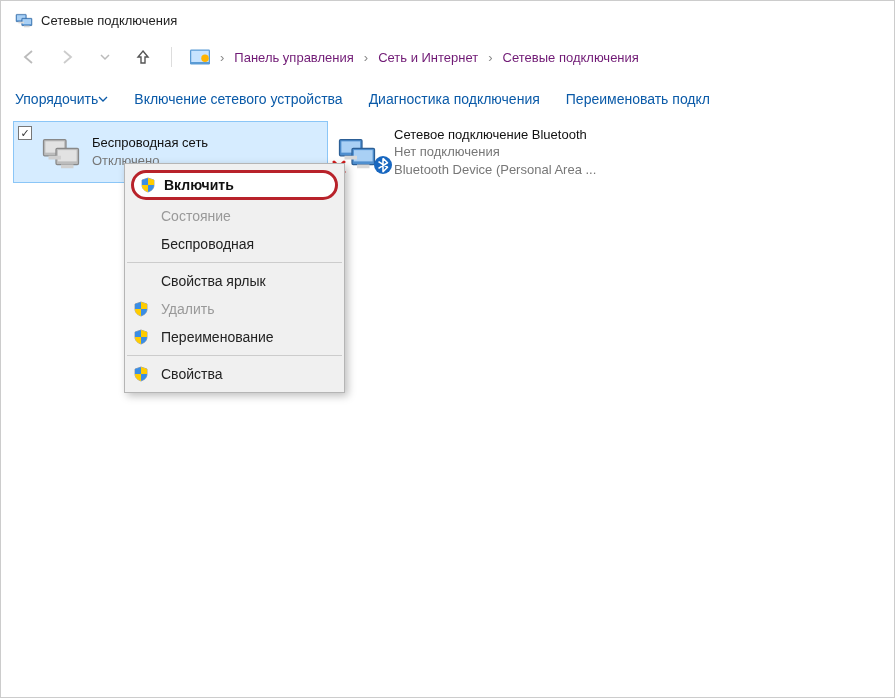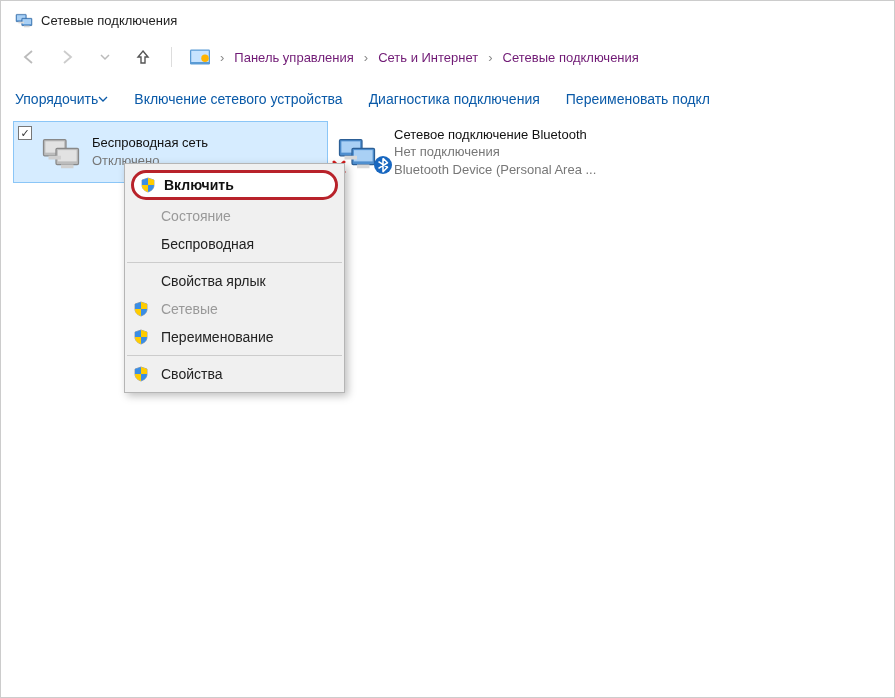--- a/index.html
+++ b/index.html
@@ -204,21 +204,21 @@
       <span>Беспроводная</span>
     </div>
     <div class="menu-sep"></div>
     <div class="menu-item enabled">
       <span>Свойства ярлык</span>
     </div>
     <div class="menu-item disabled">
       <svg class="shield" viewBox="0 0 16 16">
           <use href="#shield"></use>
         </svg>
-      <span>Сетевые</span>
+      <span>Удалить</span>
     </div>
     <div class="menu-item enabled">
       <svg class="shield" viewBox="0 0 16 16">
           <use href="#shield"></use>
         </svg>
       <span>Переименование</span>
     </div>
     <div class="menu-sep"></div>
     <div class="menu-item enabled">
       <svg class="shield" viewBox="0 0 16 16">

